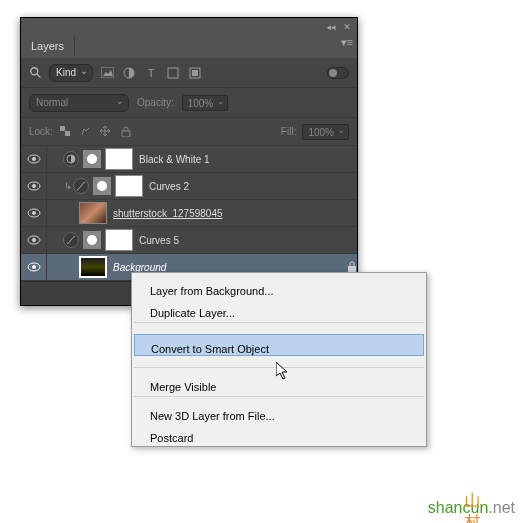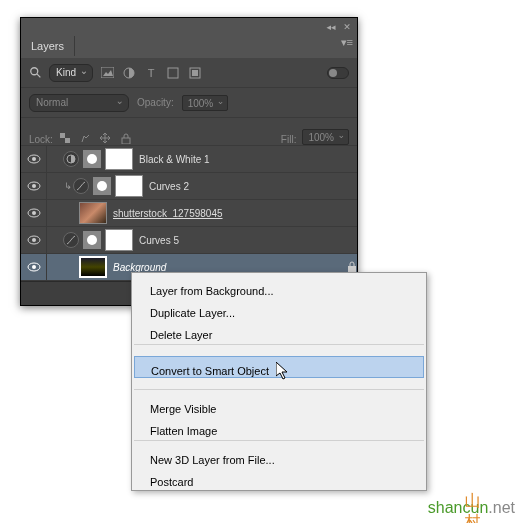--- a/index.html
+++ b/index.html
@@ -19,21 +19,21 @@
 .kind-select::after { content: "⌄"; position: absolute; right: 4px; top: 0; color: #aaa; font-size: 10px; }
 .filter-icon { width: 16px; height: 16px; display: flex; align-items: center; justify-content: center; color: #999; font-size: 11px; }
 
 .blend-row { height: 30px; display: flex; align-items: center; padding: 0 8px; gap: 8px; border-bottom: 1px solid #3a3a3a; }
 .blend-select { background: #3a3a3a; border: 1px solid #2a2a2a; color: #888; font-size: 10px; padding: 2px 28px 2px 6px; height: 18px; border-radius: 6px; position: relative; min-width: 100px; }
 .blend-select::after { content: "⌄"; position: absolute; right: 4px; top: 0; color: #888; }
 .opacity-label { color: #888; font-size: 10px; }
 .pct-box { background: #3a3a3a; border: 1px solid #2a2a2a; color: #888; font-size: 10px; padding: 2px 14px 2px 5px; height: 16px; border-radius: 2px; position: relative; }
 .pct-box::after { content: "⌄"; position: absolute; right: 3px; top: 0; color: #888; font-size: 9px; }
 
-.lock-row { height: 28px; display: flex; align-items: flex-end; padding: 0 8px; gap: 6px; border-bottom: 1px solid #3a3a3a; }
+.lock-row { height: 28px; display: flex; align-items: center; padding: 0 8px; gap: 6px; border-bottom: 1px solid #3a3a3a; }
 .lock-label { color: #888; font-size: 10px; }
 .lock-icon { width: 14px; height: 14px; display: flex; align-items: center; justify-content: center; color: #888; font-size: 10px; }
 
 .layers-list { background: #454545; }
 .layer-row { height: 27px; display: flex; align-items: center; border-bottom: 1px solid #3a3a3a; padding-right: 0; }
 .layer-row.selected { background: #5a6a7a; }
 .vis-col { width: 26px; height: 100%; display: flex; align-items: center; justify-content: center; border-right: 1px solid #3a3a3a; }
 .eye { width: 14px; height: 10px; }
 .indent { width: 16px; }
 .adj-icon { width: 16px; height: 16px; border-radius: 50%; background: #3a3a3a; border: 1px solid #666; margin-right: 4px; display:flex; align-items:center; justify-content:center; }
@@ -264,34 +264,28 @@
   </div>
 </div>
 
 <div class="context-menu">
   <div class="menu-item">
       <span>Layer from Background...</span>
     </div>
   <div class="menu-item">
       <span>Duplicate Layer...</span>
     </div>
-  <div class="menu-item">
-      <span>Delete Layer</span>
-    </div>
   <div class="menu-sep"></div>
   <div class="menu-item highlighted">
       <span>Convert to Smart Object</span>
     </div>
   <div class="menu-sep"></div>
   <div class="menu-item">
       <span>Merge Visible</span>
     </div>
-  <div class="menu-item">
-      <span>Flatten Image</span>
-    </div>
   <div class="menu-sep"></div>
   <div class="menu-item">
       <span>New 3D Layer from File...</span>
     </div>
   <div class="menu-item">
       <span>Postcard</span>
     </div>
 </div>
 
 <svg class="cursor" width="16" height="20" viewBox="0 0 16 20">

